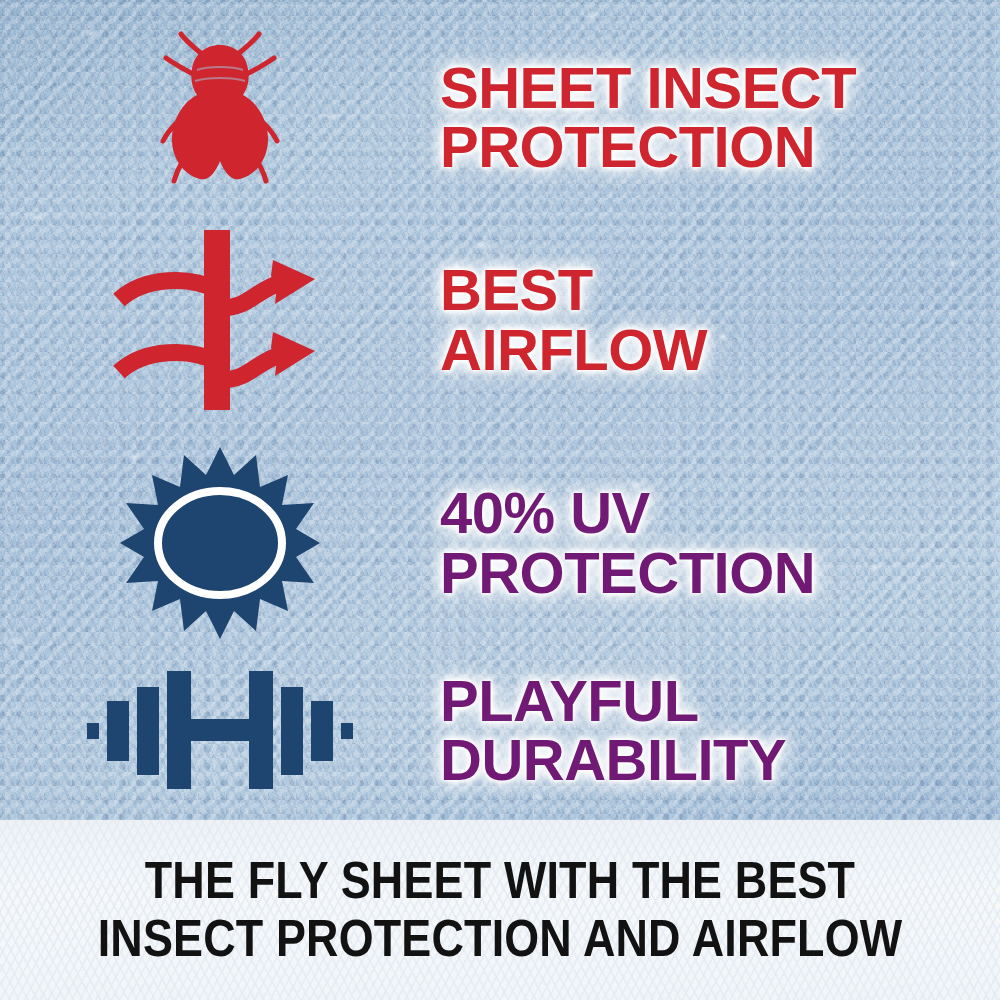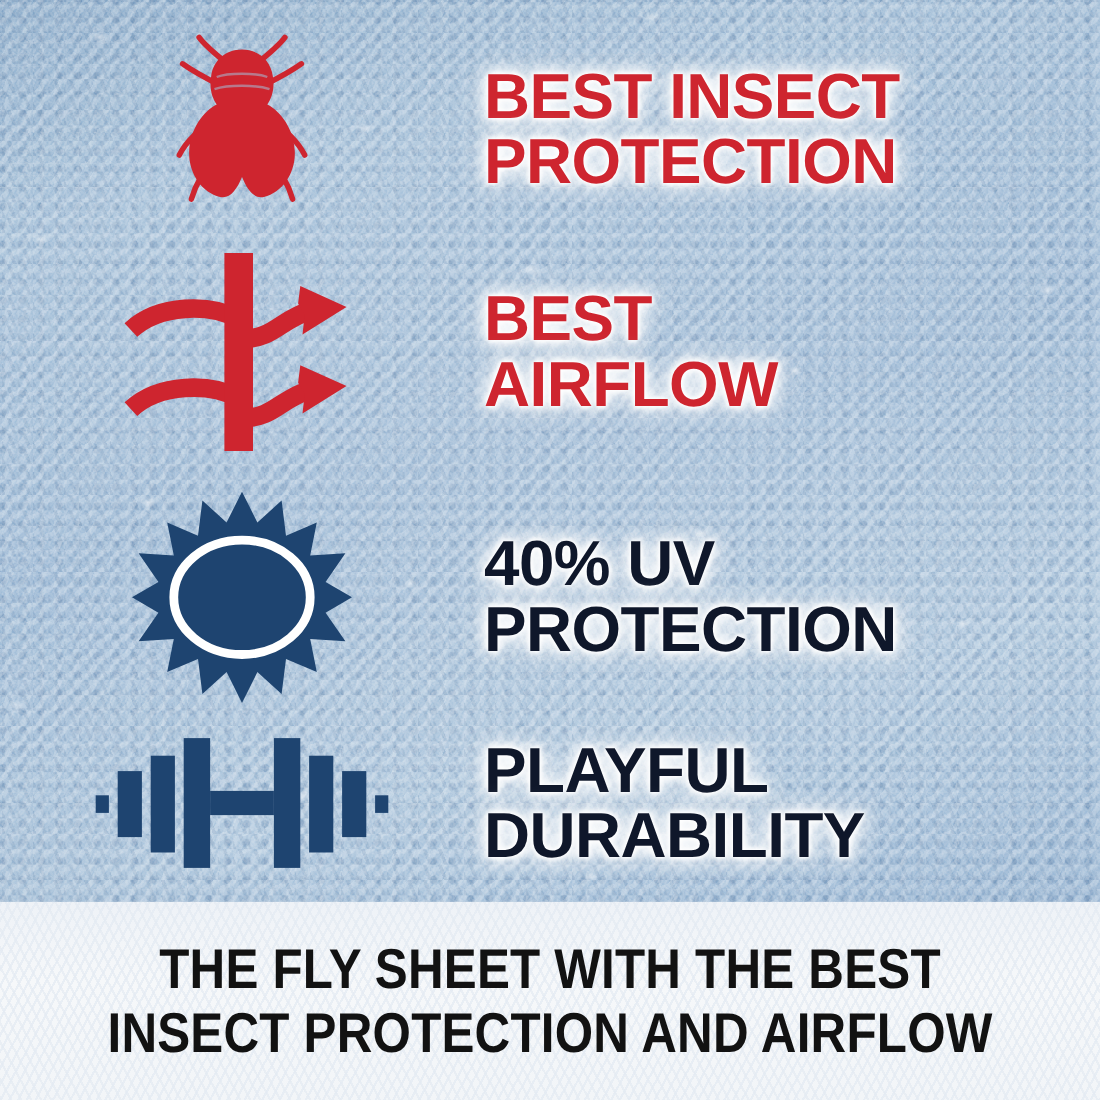--- a/index.html
+++ b/index.html
@@ -137,21 +137,21 @@
     text-align: left;
   }
   .feat-red {
     color: #ce252f;
     text-shadow:
       0 0 5px #ffffff, 0 0 5px #ffffff, 0 0 9px #ffffff,
       0 0 14px #ffffff, 0 0 20px rgba(255,255,255,.95),
       0 0 26px rgba(255,255,255,.8);
   }
   .feat-navy {
-    color: #0f172a;
+    color: #701a75;
     text-shadow:
       0 0 5px #ffffff, 0 0 5px #ffffff, 0 0 9px #ffffff,
       0 0 14px #ffffff, 0 0 20px rgba(255,255,255,.95),
       0 0 26px rgba(255,255,255,.8);
   }
 
   
   #row-insect   { top: 22px;  height: 190px; }
   #row-airflow  { top: 222px; height: 195px; }
   #row-uv       { top: 440px; height: 205px; }
@@ -240,21 +240,21 @@
                      C101 30 90 20 75 20 Z"></path>
           </g>
           <g fill="none" stroke="#a6bfd8" stroke-width="2.2" opacity="0.55">
             <path d="M52 45 C62 41 88 41 98 45"></path>
             <path d="M50 56 C62 52 88 52 100 56"></path>
           </g>
         </svg>
       </span>
     </div>
     <div class="text-cell">
-      <p class="feat-text feat-red">BEST INSECT
+      <p class="feat-text feat-red">SHEET INSECT
 PROTECTION</p>
     </div>
   </div>
 
   <div class="row" id="row-airflow">
     <div class="icon-cell">
       <span>
         <svg width="230" height="192" viewBox="0 0 230 192" aria-hidden="true">
 
           <g fill="none" stroke="#ce252f" stroke-width="17" stroke-linecap="butt">

